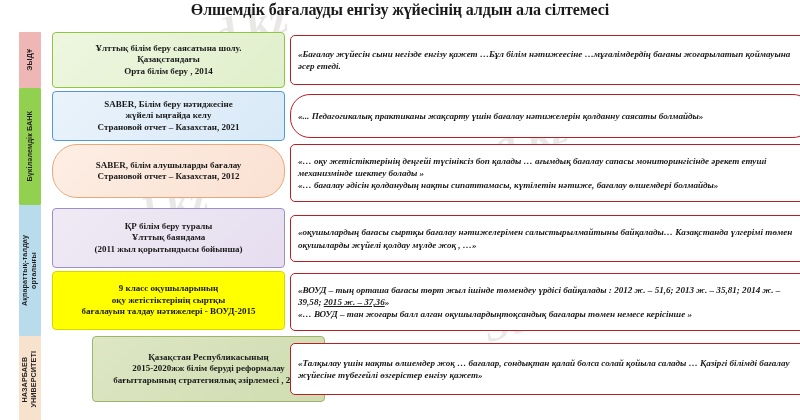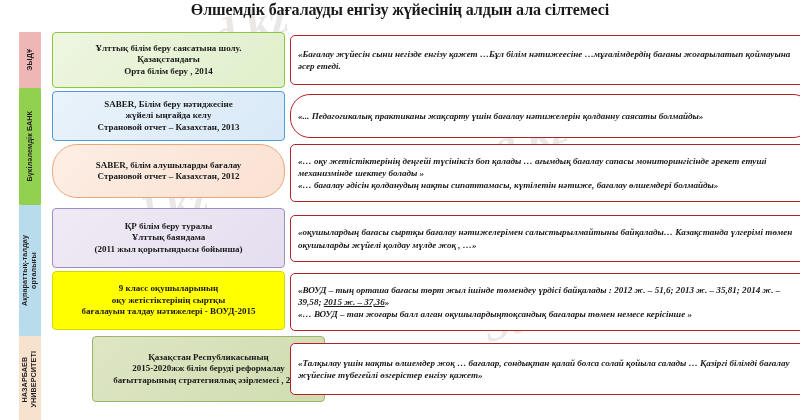--- a/index.html
+++ b/index.html
@@ -160,21 +160,21 @@
       <div class="ltext">Ұлттық білім беру саясатына шолу.
 Қазақстандағы
 Орта білім беру , 2014</div>
     </div>
     <div class="rbox" style="top: 5px; height: 50px;">
       <div class="rtext">«Бағалау жүйесін сыни негізде енгізу қажет …Бұл білім  нәтижеесіне …мұғалімдердің бағаны жоғарылатып  қоймауына әсер етеді.</div>
     </div>
     <div class="lbox" style="top: 61px; height: 50px; border-color: rgb(79, 155, 217); background: linear-gradient(135deg, rgb(234, 243, 251) 0%, rgb(216, 233, 247) 100%);">
       <div class="ltext">SABER, Білім беру нәтиджесіне
 жүйелі ыңғайда келу
-Страновой отчет – Казахстан, 2013</div>
+Страновой отчет – Казахстан, 2021</div>
     </div>
     <div class="rbox" style="top: 64px; height: 44px; border-radius: 20px;">
       <div class="rtext">«... Педагогикалық практиканы  жақсарту үшін бағалау нәтижелерін қолданну саясаты болмайды»</div>
     </div>
     <div class="lbox" style="top: 114px; height: 54px; border-color: rgb(232, 168, 124); background: linear-gradient(135deg, rgb(253, 238, 228) 0%, rgb(250, 225, 210) 100%); border-radius: 25px;">
       <div class="ltext">SABER, білім алушыларды бағалау
 Страновой отчет – Казахстан, 2012</div>
     </div>
     <div class="rbox" style="top: 114px; height: 58px;">
       <div class="rtext">«…  оқу жетістіктерінің деңгейі түсініксіз боп қалады … ағымдық бағалау сапасы мониторингісінде әрекет етуші механизмінде шектеу болады »

